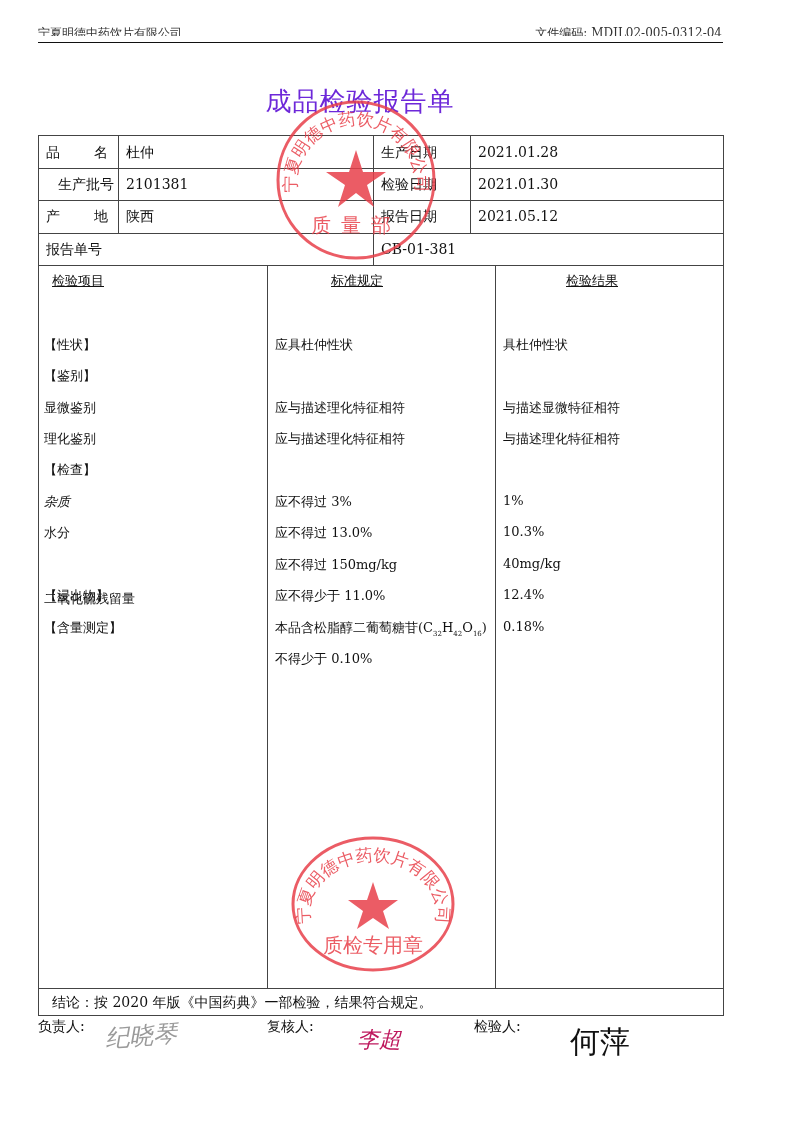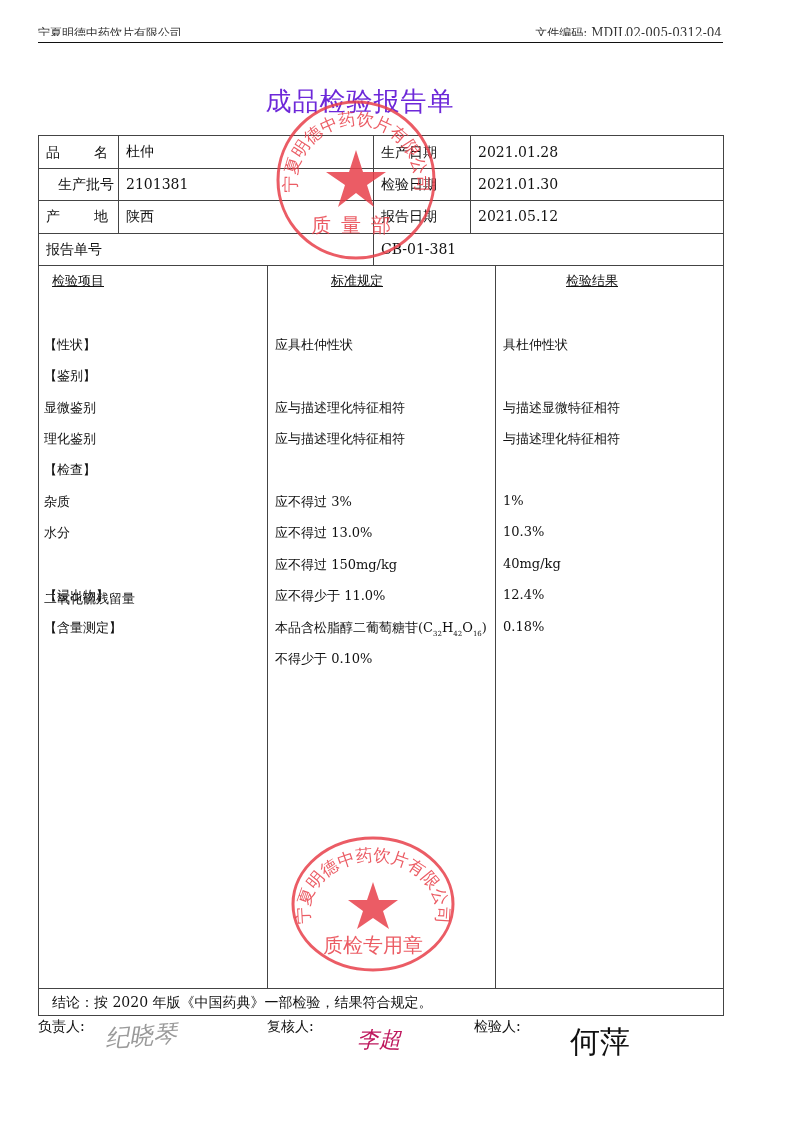--- a/index.html
+++ b/index.html
@@ -51,21 +51,21 @@
 
 <div class="vline" style="left:267px; top:265px; height:723px;"></div>
 <div class="vline" style="left:495px; top:265px; height:723px;"></div>
 
 <div class="cell" style="left:38px; top:136px;">
   <div class="lbl-spread">
       <span>品</span>
       <span>名</span>
     </div>
 </div>
-<div class="cell" style="left:118px; top:136px;font-family:Liberation Serif, serif;">杜仲</div>
+<div class="cell" style="left:118px; top:136px;">杜仲</div>
 <div class="cell" style="left:373px; top:136px;">生产日期</div>
 <div class="cell" style="left:470px; top:136px;">2021.01.28</div>
 
 <div class="cell" style="left:38px; top:168px;padding-left:20px;">生产批号</div>
 <div class="cell" style="left:118px; top:168px;">2101381</div>
 <div class="cell" style="left:373px; top:168px;">检验日期</div>
 <div class="cell" style="left:470px; top:168px;">2021.01.30</div>
 
 <div class="cell" style="left:38px; top:200px;">
   <div class="lbl-spread">
@@ -99,21 +99,21 @@
 </div>
 <div>
   <div class="row-text" style="left:44px; top:430px;">理化鉴别</div>
   <div class="row-text" style="left:275px; top:430px;">应与描述理化特征相符</div>
   <div class="row-text" style="left:503px; top:430px;font-family:Liberation Mono, monospace;">与描述理化特征相符</div>
 </div>
 <div>
   <div class="row-text" style="left:44px; top:461px;">【检查】</div>
 </div>
 <div>
-  <div class="row-text" style="left:44px; top:493px;">杂质</div>
+  <div class="row-text" style="left:44px; top:493px;font-style:italic;">杂质</div>
   <div class="row-text" style="left:275px; top:493px;">应不得过 3%</div>
   <div class="row-text" style="left:503px; top:493px;">1%</div>
 </div>
 <div>
   <div class="row-text" style="left:44px; top:524px;">水分</div>
   <div class="row-text" style="left:275px; top:524px;">应不得过 13.0%</div>
   <div class="row-text" style="left:503px; top:524px;text-align:center;">10.3%</div>
 </div>
 <div>
   <div class="row-text" style="left:44px; top:564px;margin-top:26px;">二氧化硫残留量</div>

